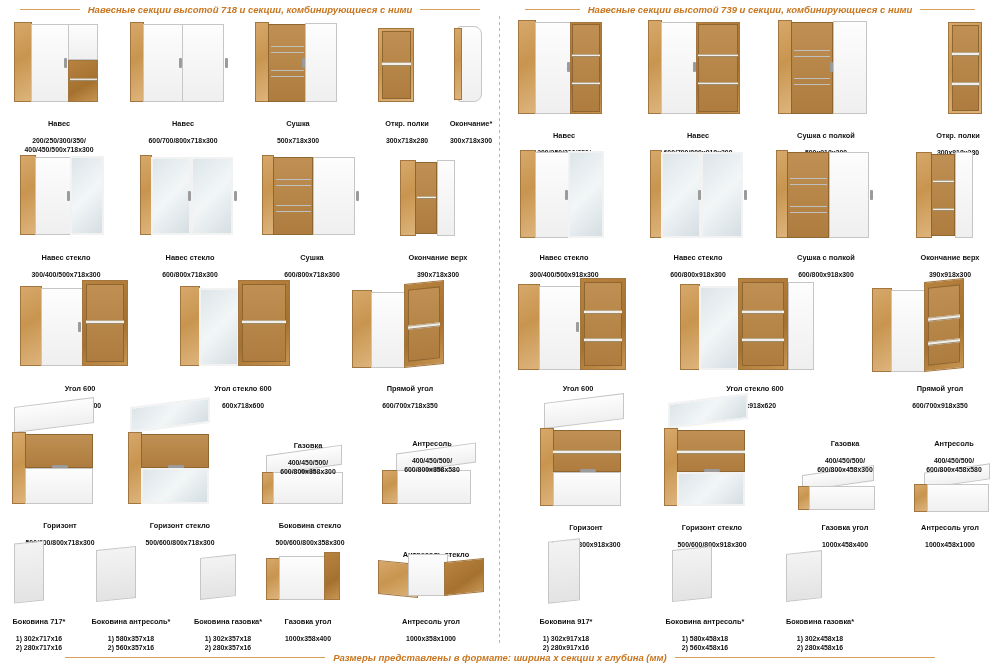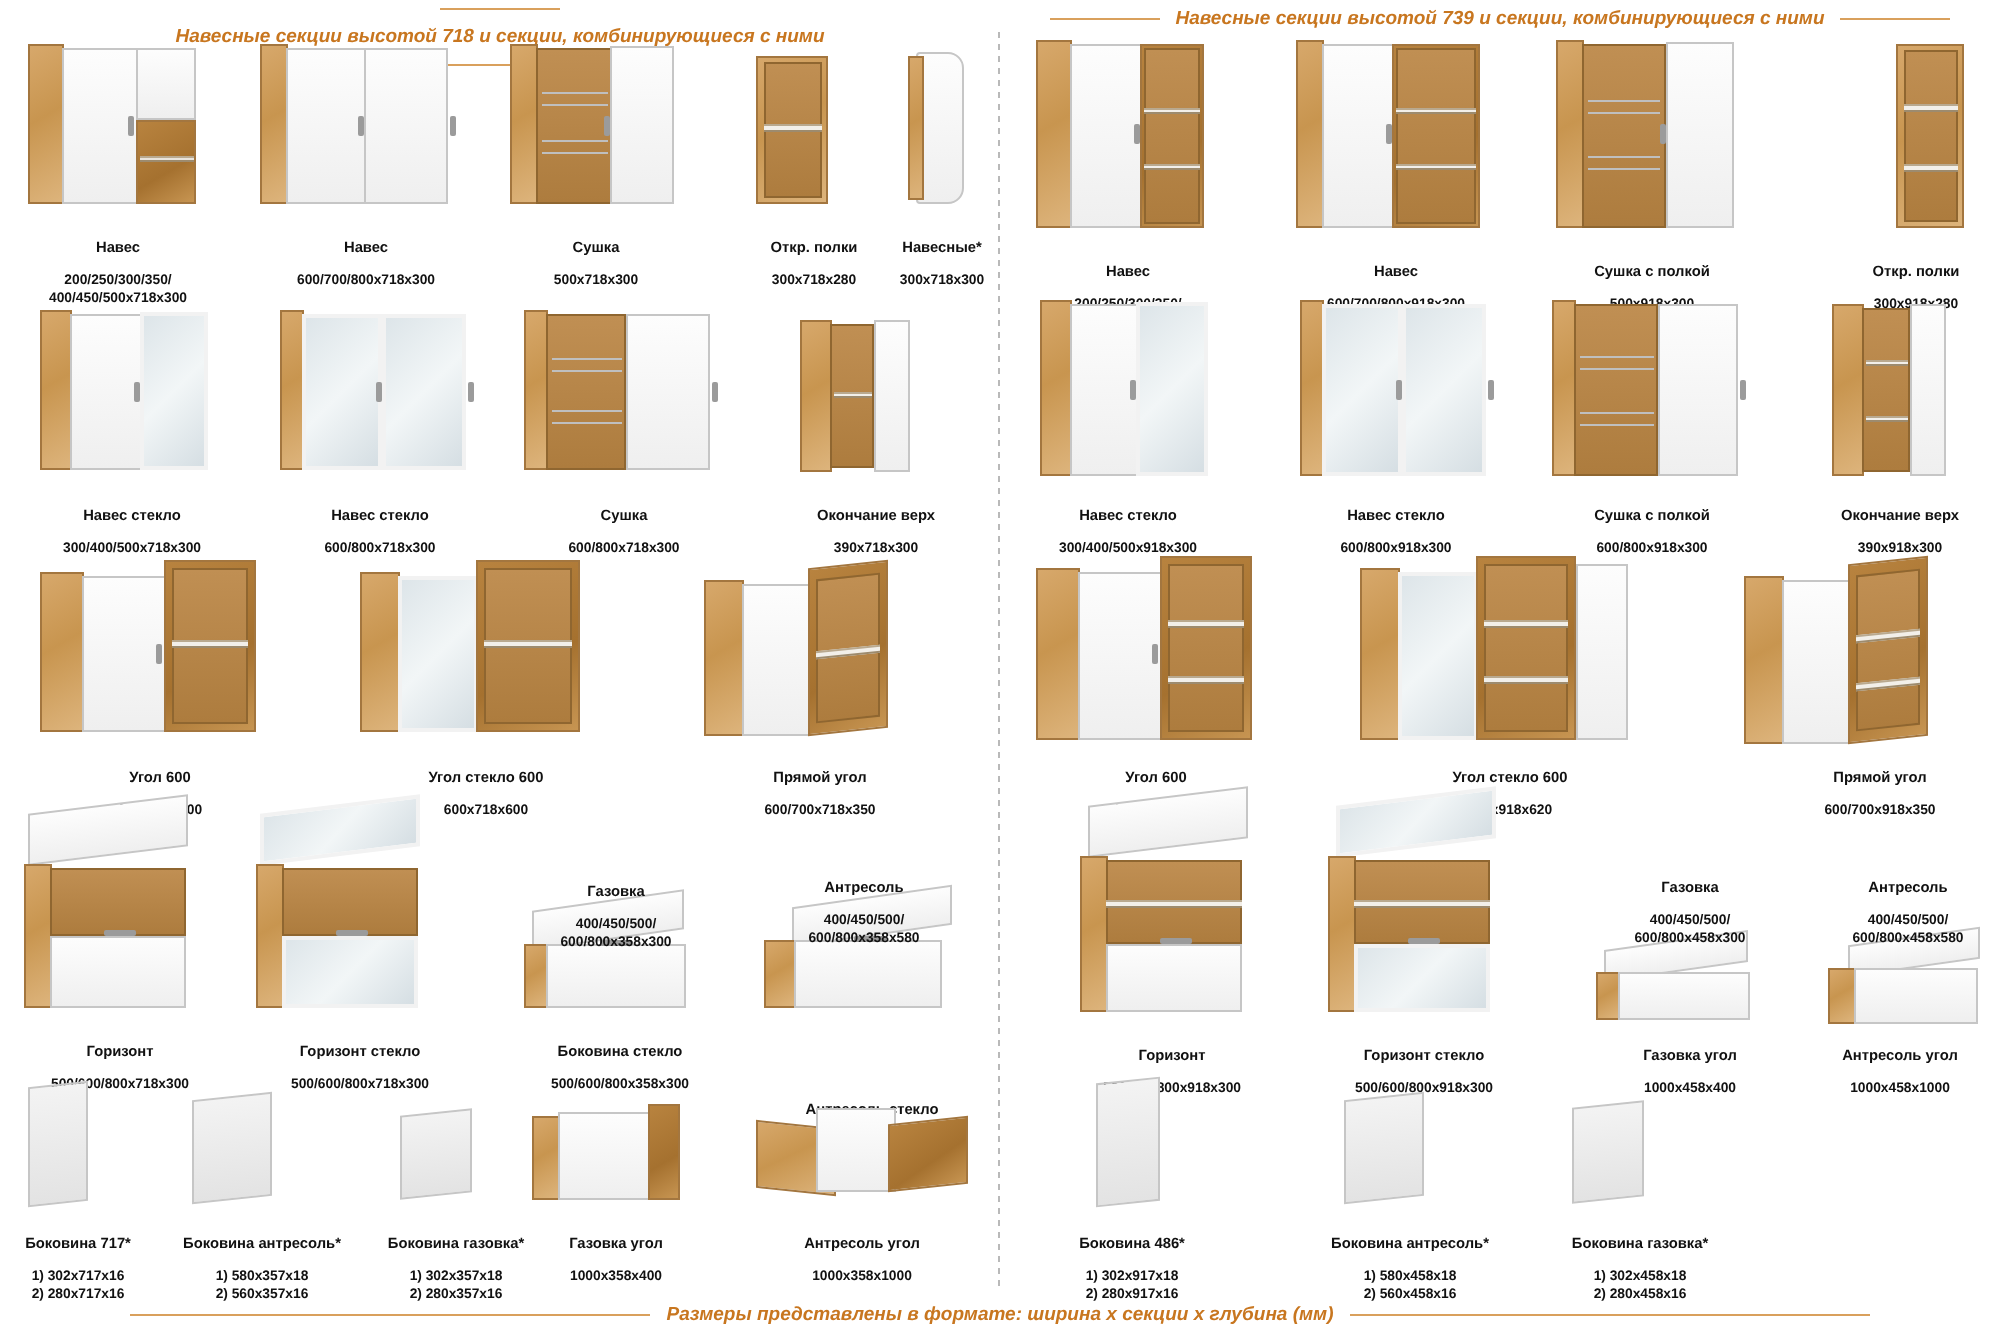--- a/index.html
+++ b/index.html
@@ -18,21 +18,21 @@
     position:absolute;
     display:flex;align-items:center;justify-content:center;
     gap:8px;
     font-size:9.5px;font-weight:bold;font-style:italic;
     color:#c8761f;
     white-space:nowrap;
   }
   .banner .rule{
     height:1px;background:#d9a05c;flex:0 0 auto;
   }
-  .banner.top-left{left:0;top:4px;width:500px;flex-direction:column;}
+  .banner.top-left{left:0;top:4px;width:500px;}
   .banner.top-right{left:500px;top:4px;width:500px;}
   .banner.bottom{left:0;top:652px;width:1000px;}
   .banner.bottom .txt{color:#c8761f;}
 
   
   .v-divider{
     position:absolute;left:499px;top:16px;width:1px;height:630px;
     background:#c9c9c9;
   }
   .v-divider.dash{
@@ -173,21 +173,21 @@
   <div class="cap" style="left:368px;top:110px;width:78px;">
     <div class="t">Откр. полки</div>
     <div class="d">300х718х280</div>
   </div>
 
   <div class="unit" style="left:452px;top:26px;width:36px;height:78px;">
     <div class="panel" style="left:6px;top:0;width:24px;height:76px;border-radius:2px 8px 8px 2px;"></div>
     <div class="wood" style="left:2px;top:2px;width:8px;height:72px;"></div>
   </div>
   <div class="cap" style="left:440px;top:110px;width:62px;">
-    <div class="t">Навесные*</div>
+    <div class="t">Окончание*</div>
     <div class="d">300х718х300</div>
   </div>
 
   <div class="unit" style="left:20px;top:155px;width:90px;height:82px;">
     <div class="wood" style="left:0;top:0;width:16px;height:80px;"></div>
     <div class="panel" style="left:15px;top:2px;width:36px;height:78px;"></div>
     <div class="glassframe" style="left:50px;top:1px;width:34px;height:79px;"></div>
     <div class="handle" style="left:47px;top:36px;width:3px;height:10px;"></div>
   </div>
   <div class="cap" style="left:10px;top:244px;width:112px;">
@@ -572,21 +572,21 @@
   </div>
   <div class="cap" style="left:900px;top:514px;width:100px;">
     <div class="t">Антресоль угол</div>
     <div class="d">1000х458х1000</div>
   </div>
 
   <div class="unit" style="left:548px;top:540px;width:44px;height:66px;">
     <div class="panel side" style="left:0;top:0;width:32px;height:62px;transform:skewY(-6deg);"></div>
   </div>
   <div class="cap" style="left:516px;top:608px;width:100px;">
-    <div class="t">Боковина 486*</div>
+    <div class="t">Боковина 917*</div>
     <div class="d">1) 302х917х18
 2) 280х917х16</div>
   </div>
 
   <div class="unit" style="left:672px;top:548px;width:50px;height:58px;">
     <div class="panel side" style="left:0;top:0;width:40px;height:52px;transform:skewY(-6deg);"></div>
   </div>
   <div class="cap" style="left:644px;top:608px;width:122px;">
     <div class="t">Боковина антресоль*</div>
     <div class="d">1) 580х458х18

